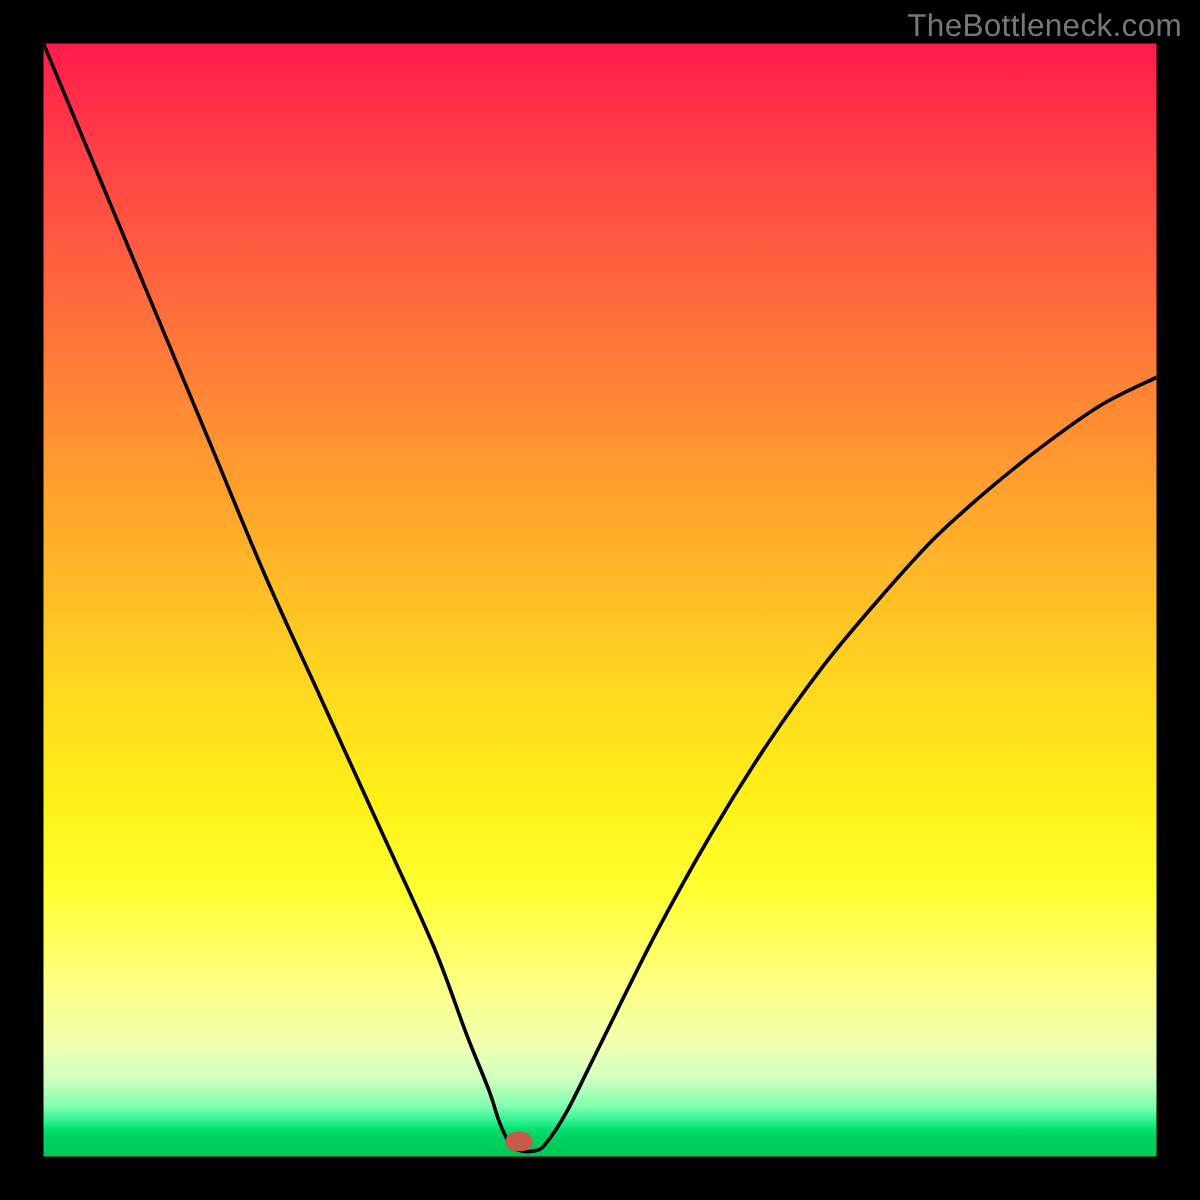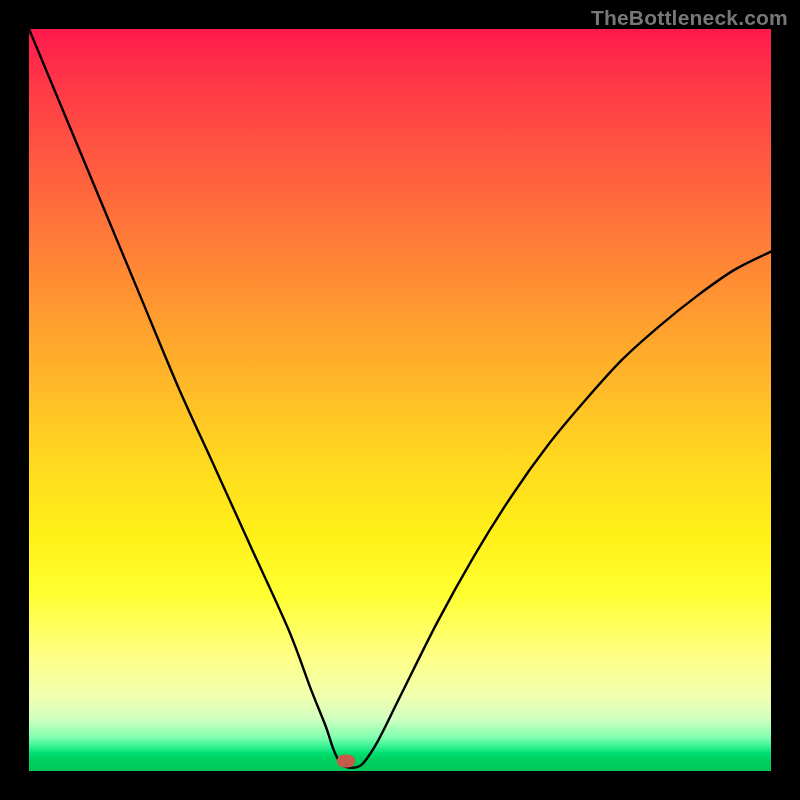--- a/index.html
+++ b/index.html
@@ -59,21 +59,21 @@
     border-radius: 7px / 6px;
     background: #c85a4a;
     transform: translate(-50%, -50%);
   }
   .watermark {
     position: absolute;
     top: 6px;
     right: 12px;
     color: #777;
     font-size: 21px;
-    font-weight: 700;
+    font-weight: 400;
     letter-spacing: 0.2px;
   }
 </style>
 </head>
 <body>
 
 <div class="frame">
   <div class="plot">
     <svg viewBox="0 0 742 742" preserveAspectRatio="none">
       <path id="curve-path" d="M 0 0 C 6.183333333333334 14.839999999999995, 24.733333333333334 59.35999999999996, 37.1 89.03999999999996 C 49.46666666666667 118.71999999999997, 61.833333333333336 148.40000000000003, 74.2 178.08000000000004 C 86.56666666666666 207.76000000000005, 98.93333333333334 237.44000000000003, 111.3 267.12 C 123.66666666666666 296.8, 136.03333333333333 327.71666666666664, 148.4 356.15999999999997 C 160.76666666666668 384.6033333333333, 173.13333333333333 410.5733333333334, 185.5 437.78000000000003 C 197.86666666666667 464.9866666666667, 210.23333333333332 492.1933333333333, 222.6 519.4 C 234.96666666666667 546.6066666666667, 249.80666666666667 577.5233333333333, 259.7 601.02 C 269.5933333333333 624.5166666666667, 275.77666666666664 644.3033333333333, 281.96 660.38 C 288.1433333333333 676.4566666666667, 293.09000000000003 687.5866666666667, 296.8 697.48 C 300.51 707.3733333333333, 301.74666666666667 713.5566666666666, 304.21999999999997 719.74 C 306.69333333333327 725.9233333333334, 309.16666666666663 731.4883333333333, 311.64 734.58 C 314.11333333333334 737.6716666666667, 316.58666666666664 737.6716666666666, 319.06 738.29 C 321.53333333333336 738.9083333333333, 324.00666666666666 738.9083333333333, 326.48 738.29 C 328.9533333333334 737.6716666666666, 330.19000000000005 738.9083333333333, 333.90000000000003 734.58 C 337.61 730.2516666666668, 342.5566666666666 723.45, 348.73999999999995 712.32 C 354.9233333333333 701.19, 361.1066666666667 687.5866666666666, 371 667.8 C 380.8933333333333 648.0133333333333, 395.73333333333335 617.0966666666667, 408.1 593.6 C 420.4666666666667 570.1033333333334, 432.8333333333333 547.8433333333334, 445.2 526.82 C 457.56666666666666 505.79666666666674, 469.93333333333334 486.01, 482.3 467.46 C 494.6666666666667 448.90999999999997, 507.0333333333333 431.59666666666664, 519.4 415.52 C 531.7666666666667 399.4433333333333, 544.1333333333333 385.2216666666667, 556.5 371 C 568.8666666666667 356.7783333333333, 581.2333333333333 342.5566666666666, 593.6 330.18999999999994 C 605.9666666666667 317.82333333333327, 618.3333333333333 307.31166666666667, 630.6999999999999 296.8 C 643.0666666666666 286.28833333333336, 655.4333333333334 276.395, 667.8000000000001 267.12 C 680.1666666666667 257.845, 692.5333333333333 248.56999999999996, 704.9 241.14999999999998 C 717.2666666666667 233.73, 735.8166666666666 225.6916666666667, 742 222.60000000000002" fill="none" stroke="#000" stroke-width="2.4" stroke-linecap="round" stroke-linejoin="round"></path>

